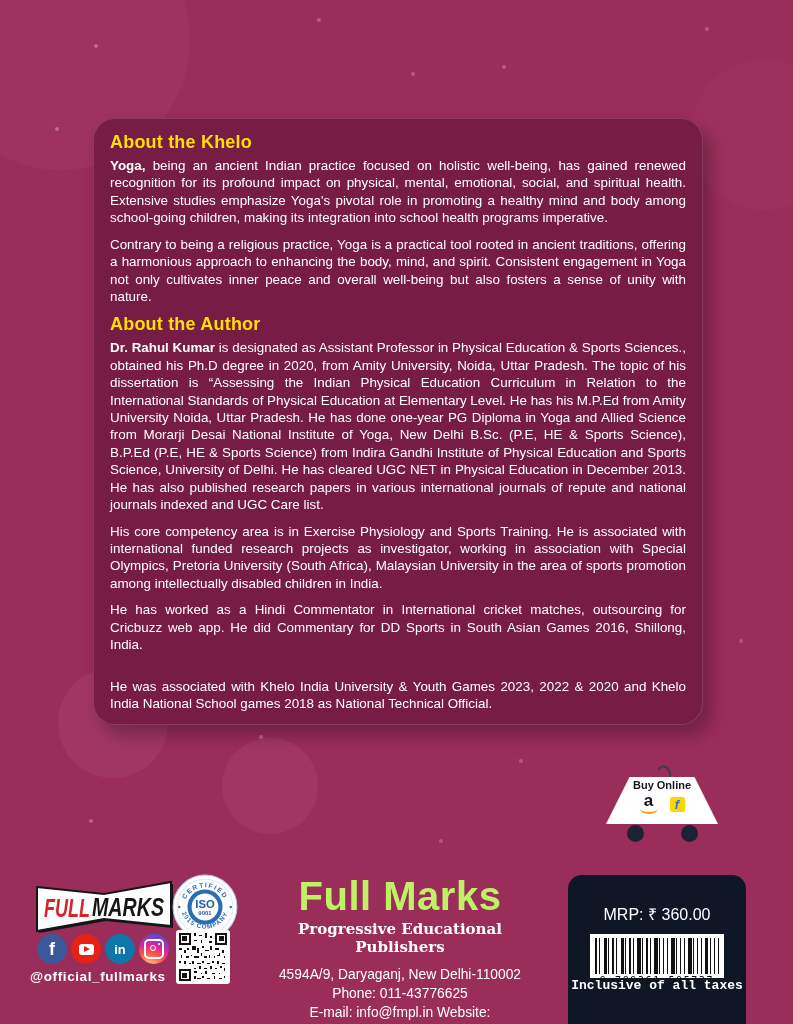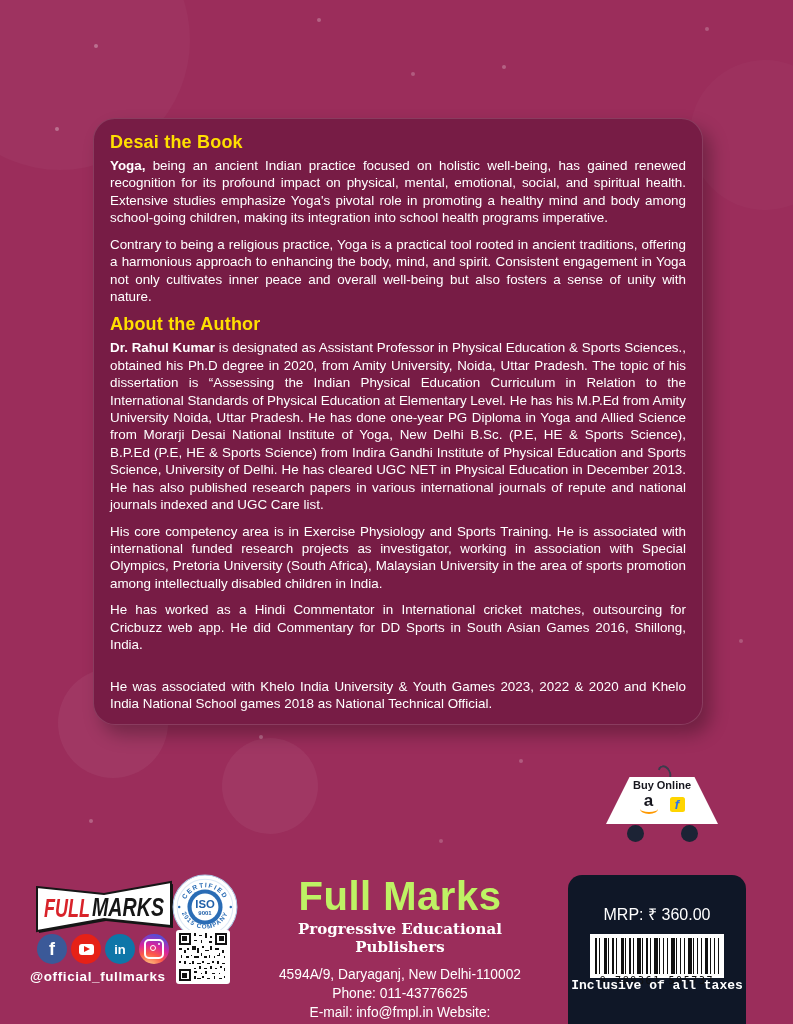--- a/index.html
+++ b/index.html
@@ -89,21 +89,21 @@
 
 <div class="page">
 
   <div class="bg-circle bg-c1"></div>
   <div class="bg-circle bg-c2"></div>
   <div class="bg-circle bg-c3"></div>
   <div class="bg-circle bg-c4"></div>
   <div class="sparkles"></div>
 
   <div class="about-panel">
-    <div class="section-heading">Desai the Book</div>
+    <div class="section-heading">About the Khelo</div>
     <p><span class="lead-bold">Yoga,</span><span> being an ancient Indian practice focused on holistic well-being, has gained renewed recognition for its profound impact on physical, mental, emotional, social, and spiritual health. Extensive studies emphasize Yoga's pivotal role in promoting a healthy mind and body among school-going children, making its integration into school health programs imperative.</span></p>
     <p>Contrary to being a religious practice, Yoga is a practical tool rooted in ancient traditions, offering a harmonious approach to enhancing the body, mind, and spirit. Consistent engagement in Yoga not only cultivates inner peace and overall well-being but also fosters a sense of unity with nature.</p>
     <div class="section-heading">About the Author</div>
     <p><span class="lead-bold">Dr. Rahul Kumar</span><span> is designated as Assistant Professor in Physical Education &amp; Sports Sciences., obtained his Ph.D degree in 2020, from Amity University, Noida, Uttar Pradesh. The topic of his dissertation is “Assessing the Indian Physical Education Curriculum in Relation to the International Standards of Physical Education at Elementary Level. He has his M.P.Ed from Amity University Noida, Uttar Pradesh. He has done one-year PG Diploma in Yoga and Allied Science from Morarji Desai National Institute of Yoga, New Delhi  B.Sc. (P.E, HE &amp; Sports Science), B.P.Ed (P.E, HE &amp; Sports Science) from Indira Gandhi Institute of Physical Education and Sports Science, University of Delhi. He has cleared UGC NET in Physical Education in December 2013. He has also published research papers in various international journals of repute and national journals indexed and UGC Care list.</span></p>
     <p>His core competency area is in Exercise Physiology and Sports Training. He is associated  with international funded research projects as investigator, working in association with Special Olympics, Pretoria University  (South Africa), Malaysian University in the area of sports promotion among intellectually disabled children in India.</p>
     <p>He has worked as a Hindi Commentator in International cricket matches, outsourcing for Cricbuzz web app. He did Commentary for DD Sports  in South Asian Games 2016, Shillong, India.</p>
     <p>He was associated with Khelo India University &amp; Youth Games 2023, 2022 &amp; 2020 and Khelo India National School games 2018 as National Technical Official.</p>
   </div>
 
   <div class="buy-online">

